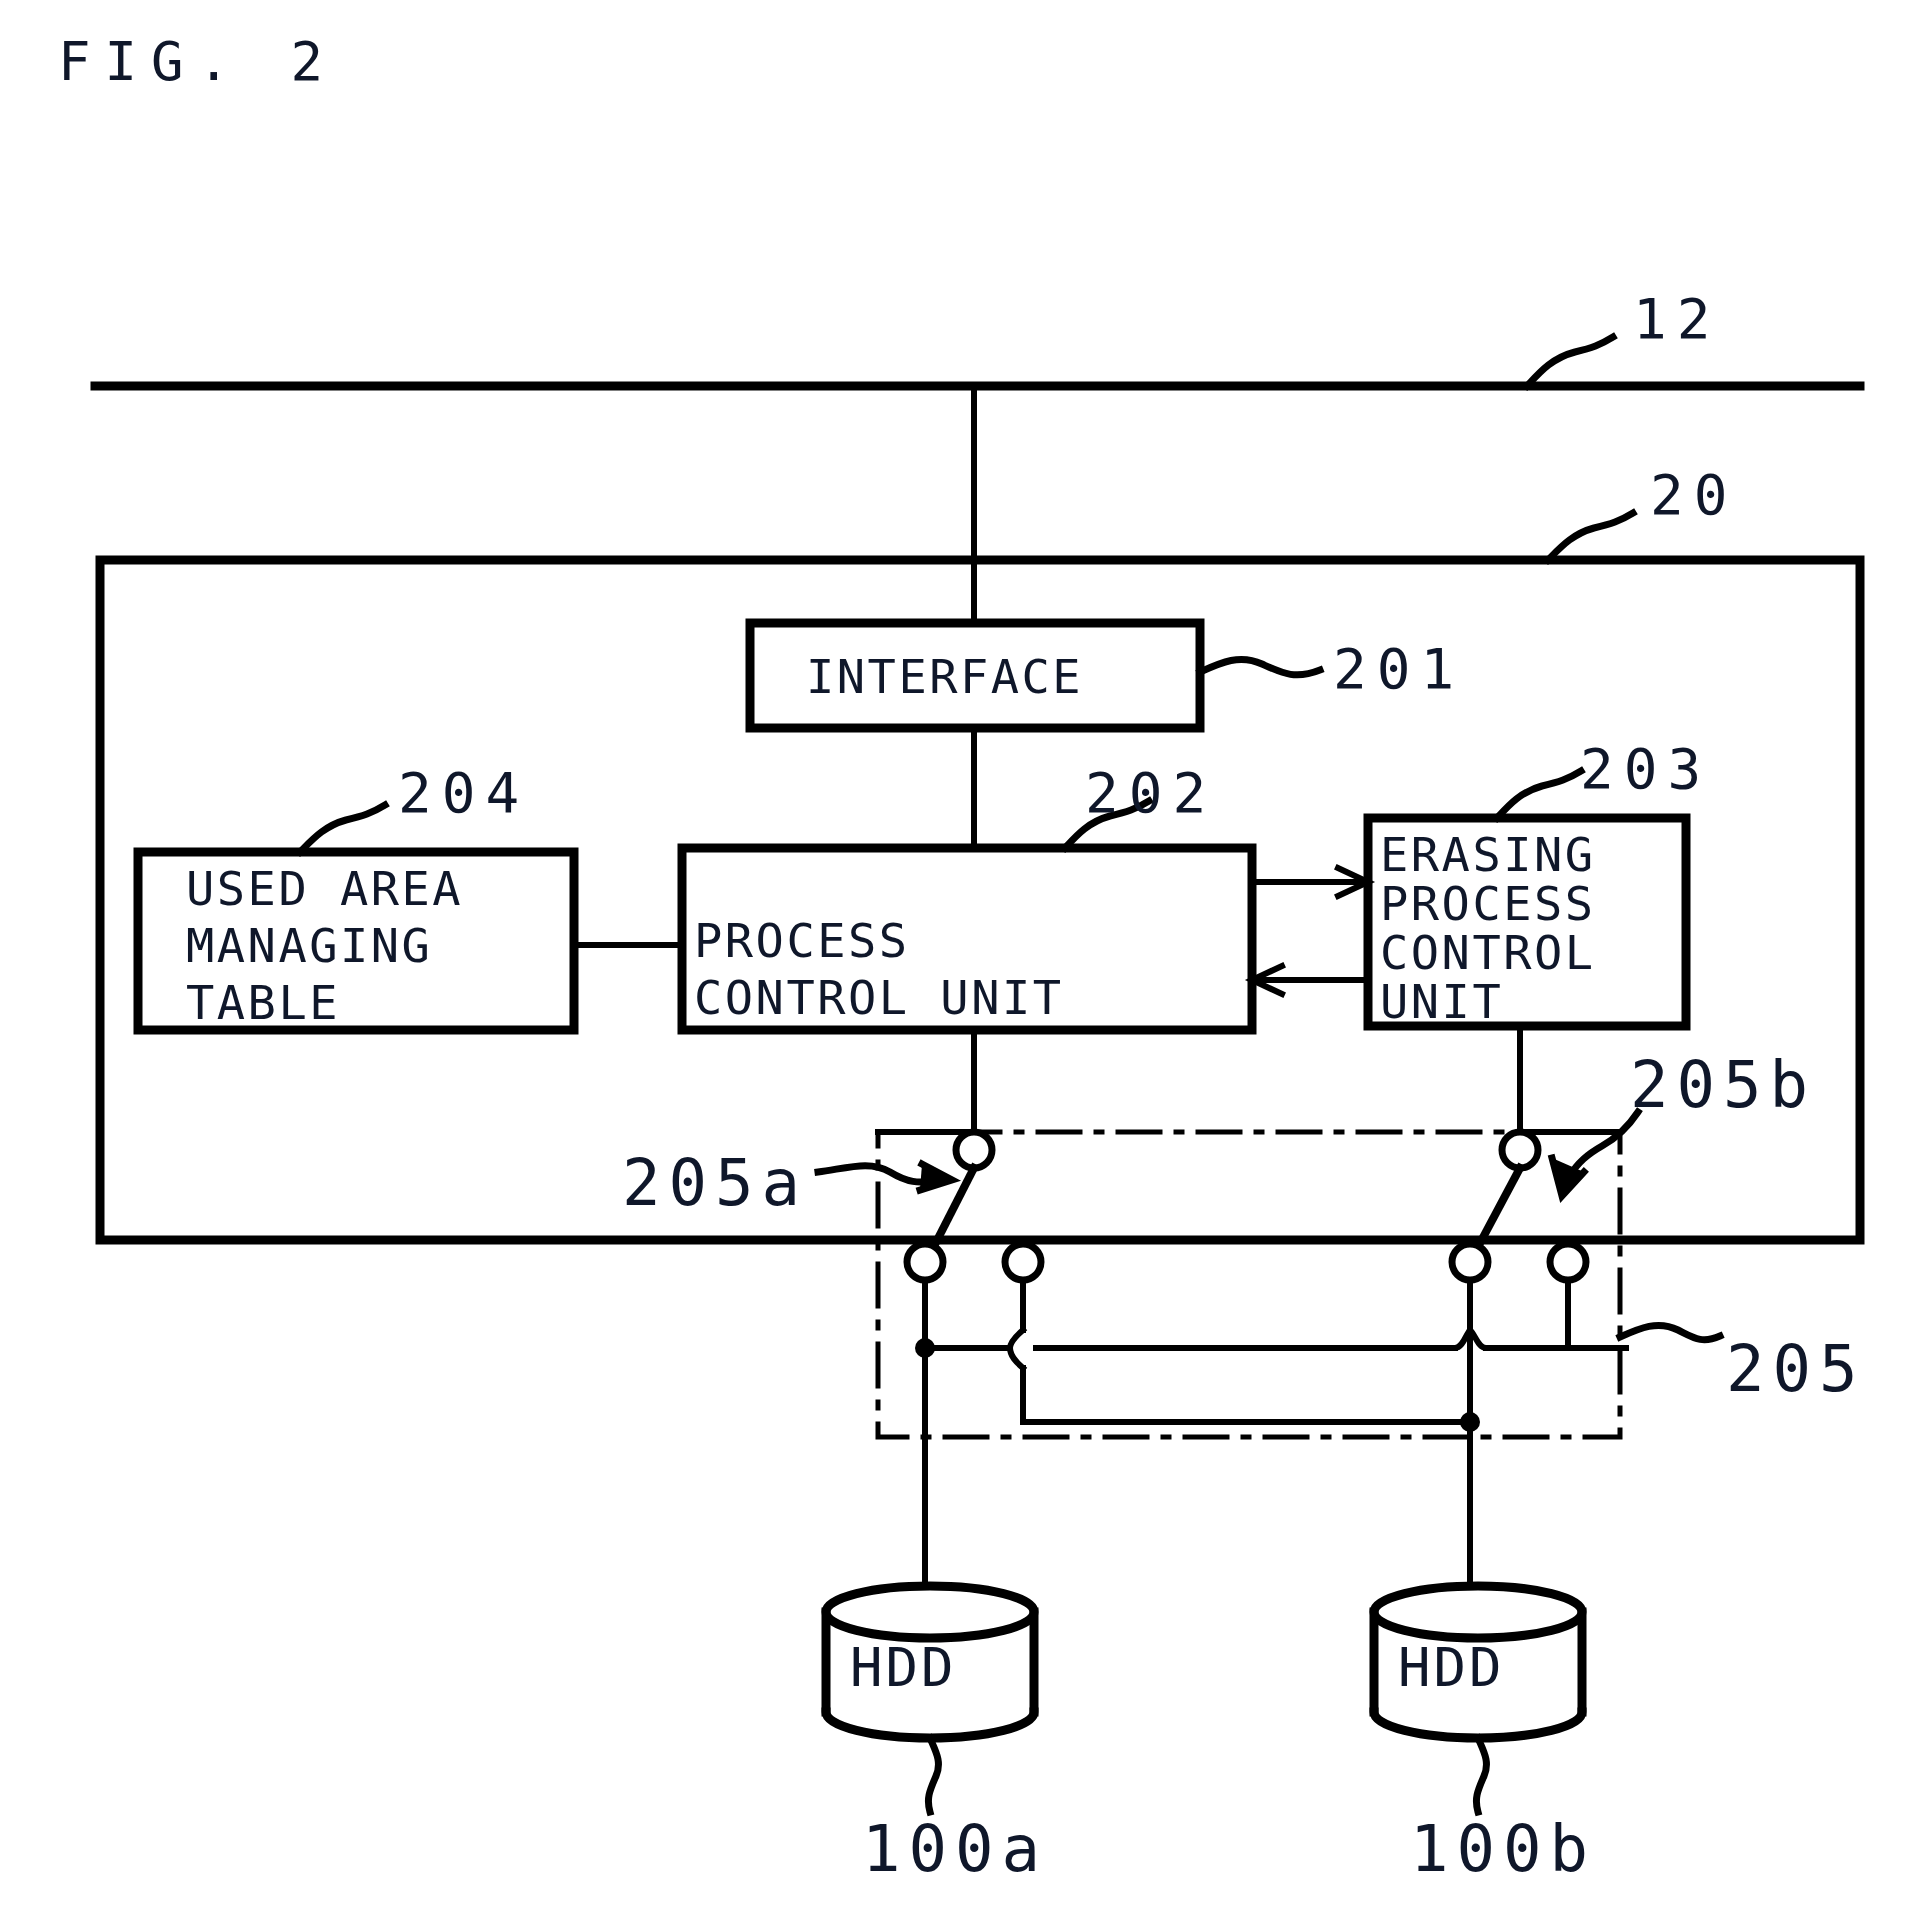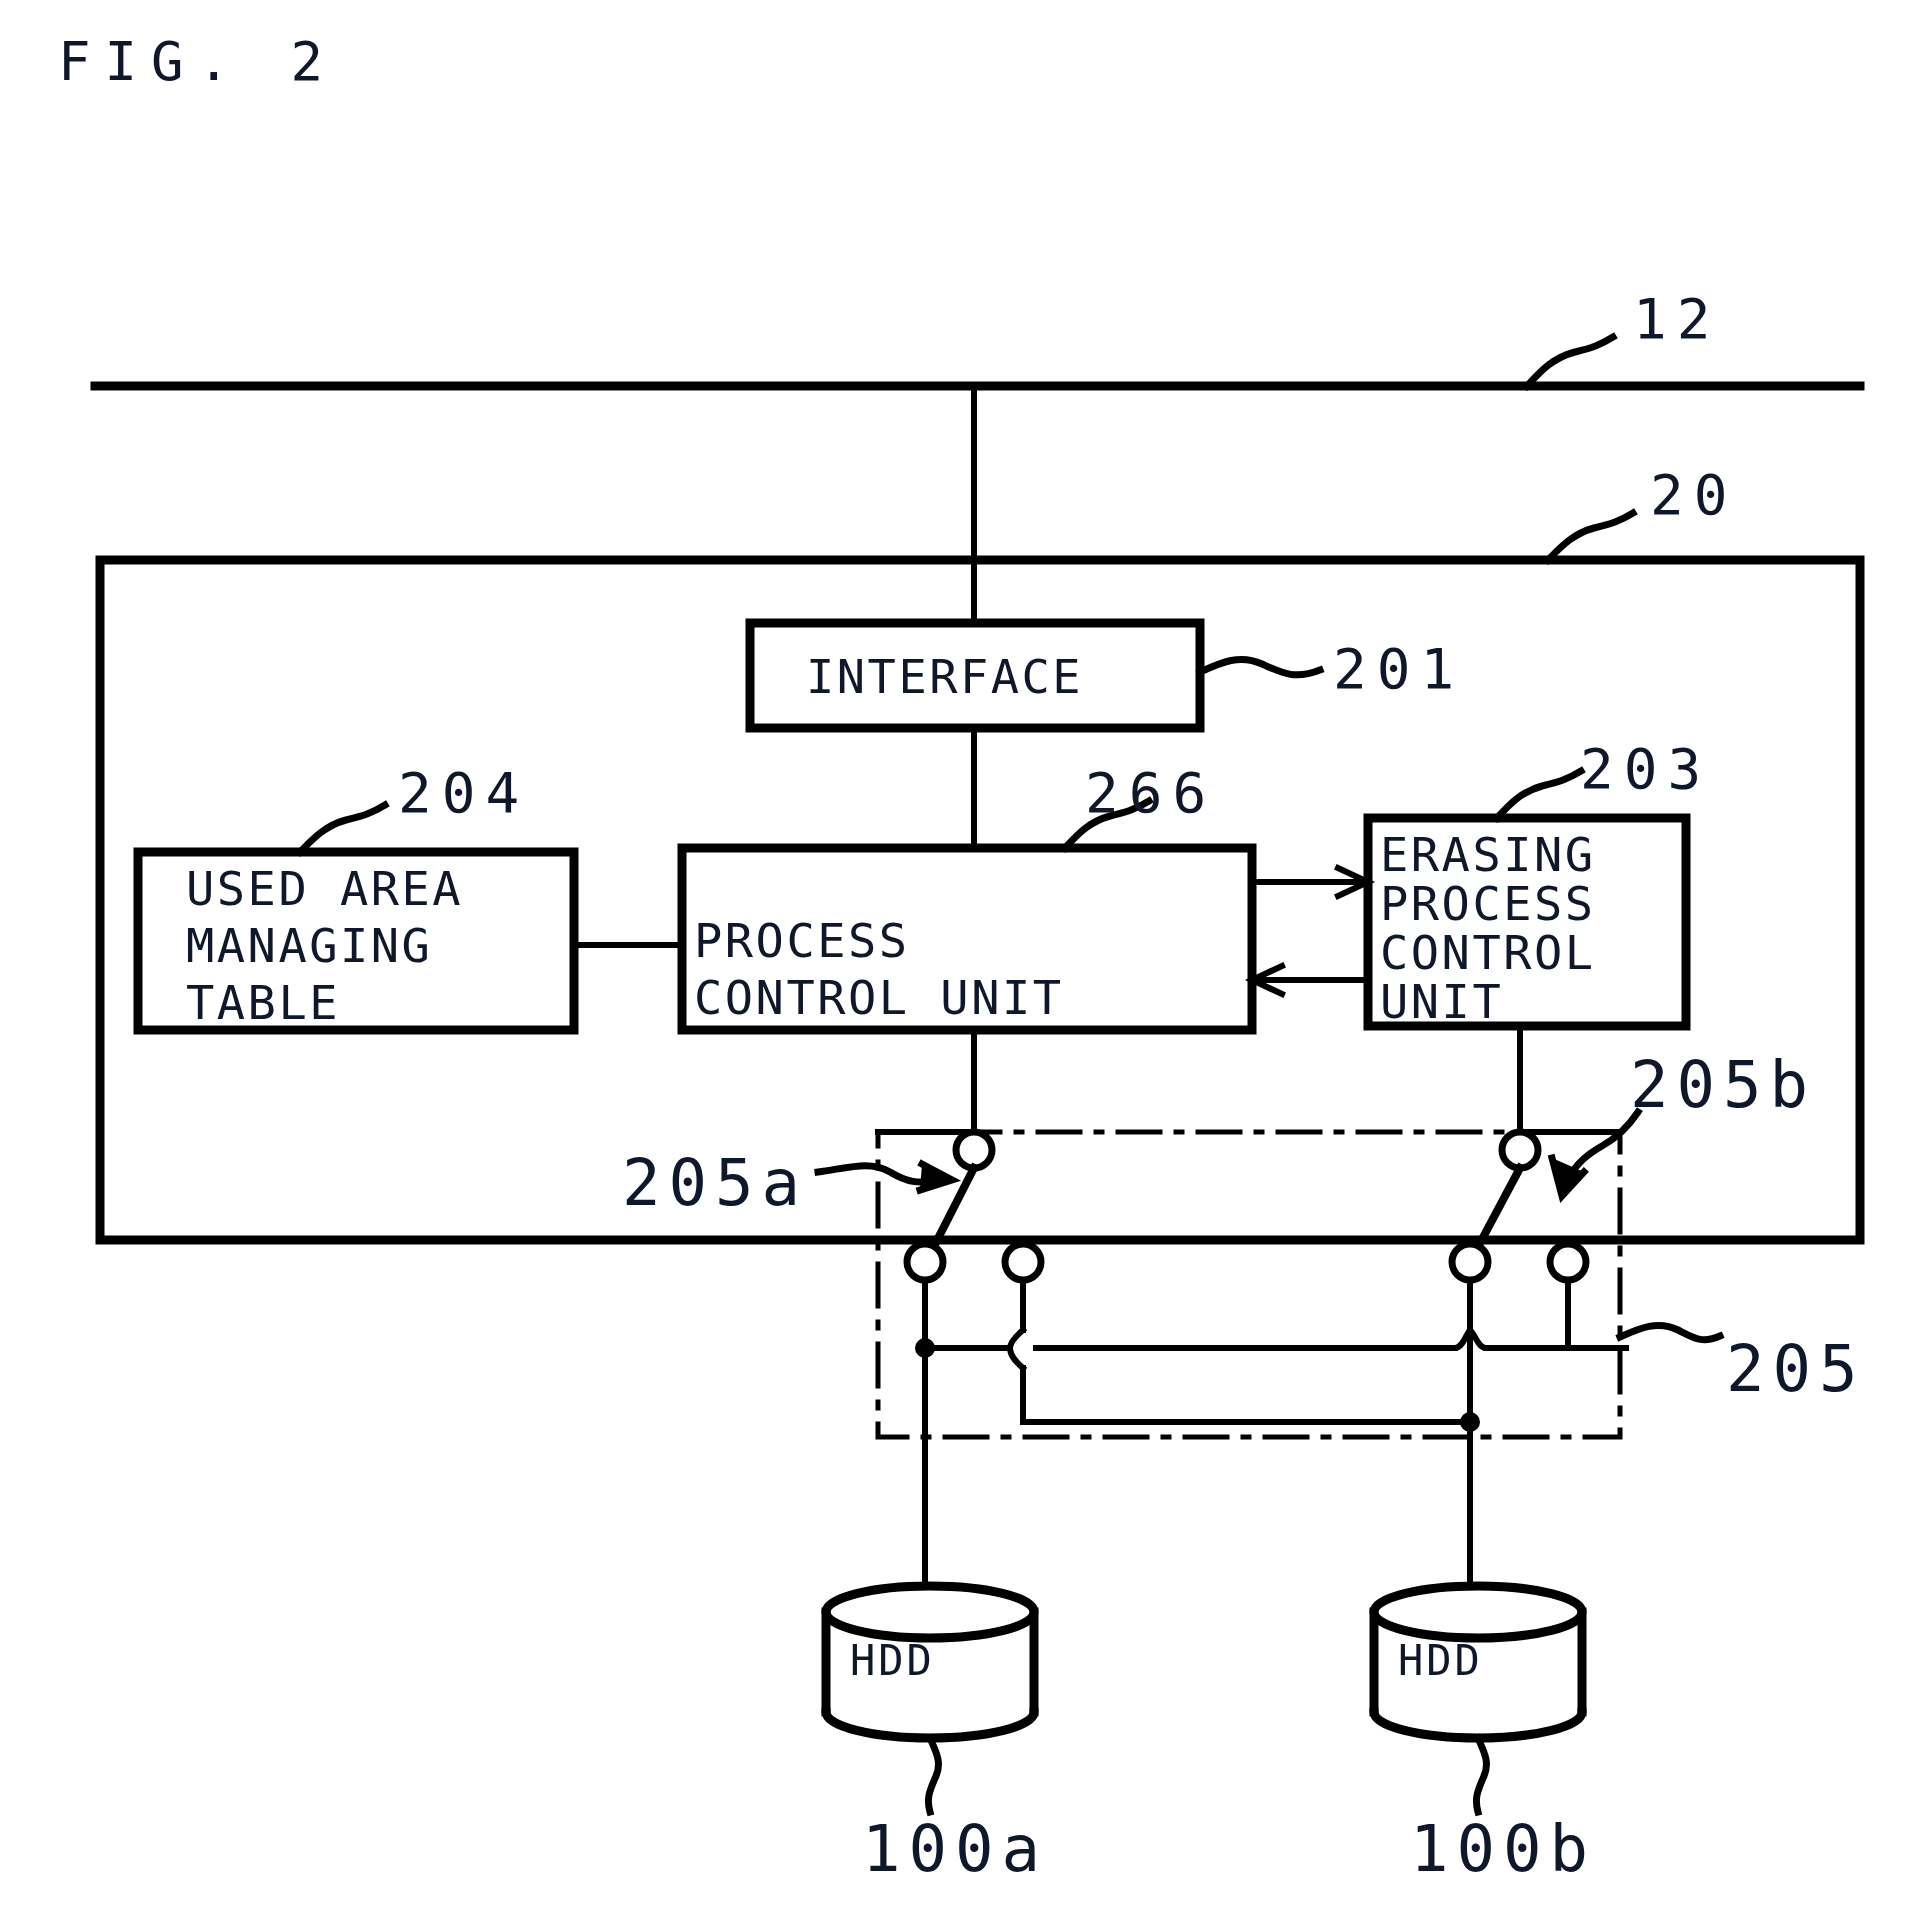--- a/index.html
+++ b/index.html
@@ -6,21 +6,21 @@
   body{width:1927px;height:1909px;overflow:hidden;
        font-family:"DejaVu Sans Mono","Liberation Mono",monospace;color:#000;}
   #root{position:relative;width:1927px;height:1909px;background:#fff;}
   svg.layer{position:absolute;left:0;top:0;width:1927px;height:1909px;}
   .txt{position:absolute;white-space:pre;color:#0f172a;
        font-family:"DejaVu Sans Mono","Liberation Mono",monospace;}
   .fig-title{font-size:54px;letter-spacing:14px;}
   .refnum{font-size:56px;letter-spacing:10px;}
   .refnum-sm{font-size:64px;letter-spacing:8px;}
   .boxtext{font-size:47px;letter-spacing:2.5px;line-height:57px;}
-  .hddtext{font-size:42px;letter-spacing:3px;}
+  .hddtext{font-size:54px;letter-spacing:3px;}
 </style>
 </head>
 <body>
 
 <div id="root">
 
   <div class="txt fig-title" style="left:58px;top:30px;">FIG. 2</div>
 
   <svg class="layer" viewBox="0 0 1927 1909">
     <g fill="none" stroke="#000" stroke-linecap="square">
@@ -131,21 +131,21 @@
 
     </g>
   </svg>
 
   <div class="txt refnum" style="left:1633px;top:286px;">12</div>
 
   <div class="txt refnum" style="left:1650px;top:462px;">20</div>
 
   <div class="txt refnum" style="left:1333px;top:636px;">201</div>
 
-  <div class="txt refnum" style="left:1085px;top:760px;">266</div>
+  <div class="txt refnum" style="left:1085px;top:760px;">202</div>
 
   <div class="txt refnum" style="left:1580px;top:736px;">203</div>
 
   <div class="txt refnum" style="left:398px;top:760px;">204</div>
 
   <div class="txt refnum-sm" style="left:622px;top:1146px;">205a</div>
 
   <div class="txt refnum-sm" style="left:1630px;top:1048px;">205b</div>
 
   <div class="txt refnum-sm" style="left:1718px;top:1332px;margin-left:8px;">205</div>

